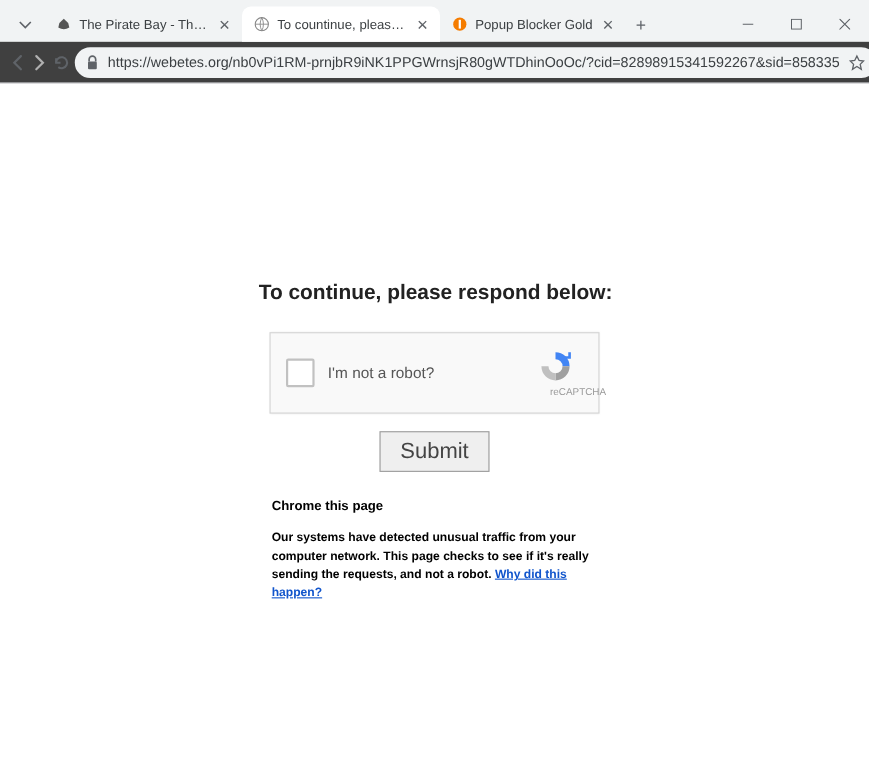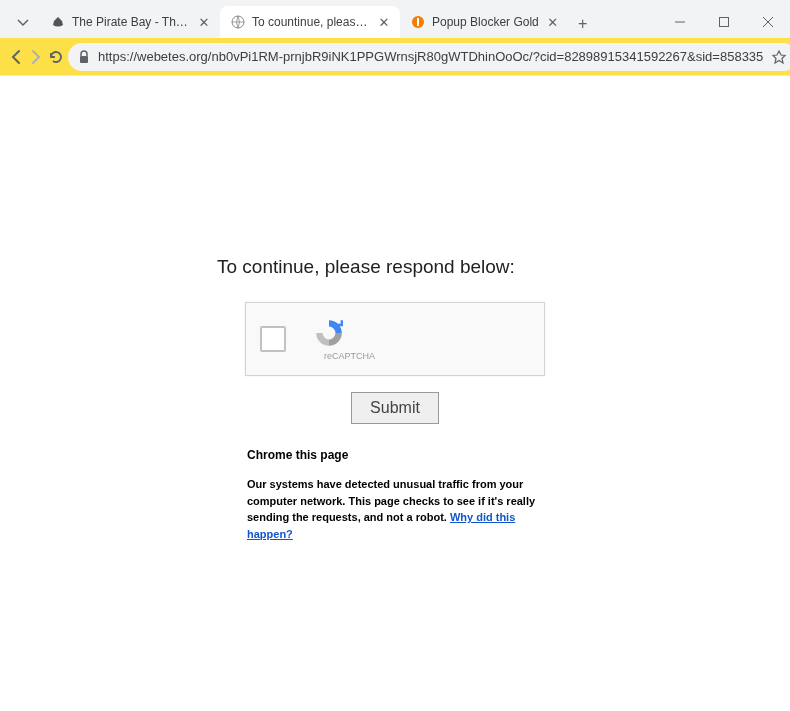--- a/index.html
+++ b/index.html
@@ -12,39 +12,39 @@
 .tab { height: 32px; display: flex; align-items: center; padding: 0 8px 0 10px; border-radius: 8px 8px 0 0; font-size: 12px; color: #3c4043; max-width: 180px; min-width: 160px; gap: 6px; }
 .tab.active { background: #fff; }
 .tab .favicon { width: 16px; height: 16px; flex: none; display: flex; align-items: center; justify-content: center; }
 .tab .title { white-space: nowrap; overflow: hidden; text-overflow: ellipsis; flex: 1; }
 .tab .close { width: 16px; height: 16px; display: flex; align-items: center; justify-content: center; font-size: 13px; color: #5f6368; }
 .new-tab { width: 28px; height: 28px; display: flex; align-items: center; justify-content: center; color: #5f6368; font-size: 16px; }
 .win-controls { display: flex; height: 32px; }
 .win-btn { width: 44px; display: flex; align-items: center; justify-content: center; color: #5f6368; }
 
 
-.toolbar { height: 38px; background: #fde047; display: flex; align-items: center; padding: 0 8px; gap: 4px; border-bottom: 1px solid #e8eaed; }
+.toolbar { height: 38px; background: #404040; display: flex; align-items: center; padding: 0 8px; gap: 4px; border-bottom: 1px solid #e8eaed; }
 .nav-btn { width: 28px; height: 28px; display: flex; align-items: center; justify-content: center; color: #5f6368; border-radius: 50%; }
 .nav-btn.disabled { color: #b0b0b0; }
 .omnibox { flex: 1; height: 28px; background: #f1f3f4; border-radius: 14px; display: flex; align-items: center; padding: 0 10px; gap: 8px; font-size: 13px; color: #3c4043; }
 .omnibox .lock { flex: none; }
 .omnibox .url { white-space: nowrap; overflow: hidden; text-overflow: ellipsis; flex: 1; }
 .omnibox .star { flex: none; color: #5f6368; }
 
 
 .viewport { position: relative; height: 635px; background: #fff; }
 .content { position: absolute; left: 50%; transform: translateX(-50%); top: 180px; text-align: center; width: 360px; }
-.heading { font-size: 19px; font-weight: normal; color: #222; margin-bottom: 24px; text-align: left; padding-left: 2px;}
+.heading { font-size: 19px; font-weight: bold; color: #222; margin-bottom: 24px; text-align: center; padding-left: 2px;}
 .captcha-box { width: 300px; height: 74px; border: 1px solid #d3d3d3; background: #f9f9f9; display: flex; align-items: center; margin: 0 auto 16px auto; box-shadow: 0 0 2px rgba(0,0,0,0.08); }
 .captcha-check { width: 26px; height: 26px; border: 2px solid #c1c1c1; border-radius: 2px; background: #fff; margin: 0 12px 0 14px; }
 .captcha-label { font-size: 14px; color: #555; flex: 1; text-align: left; }
 .captcha-brand { width: 70px; display: flex; flex-direction: column; align-items: center; justify-content: center; gap: 2px; padding-right: 8px; }
 .captcha-brand .logo { width: 32px; height: 32px; }
 .captcha-brand .txt { font-size: 9px; color: #9a9a9a; padding-left: 41px; }
-.submit-btn { padding: 6px 18px; font-size: 16px; background: #efefef; border: 1px solid #9a9a9a; color: #444; margin-bottom: 24px; }
+.submit-btn { padding: 6px 18px; font-size: 20px; background: #efefef; border: 1px solid #9a9a9a; color: #444; margin-bottom: 24px; }
 .about-h { font-size: 12px; font-weight: bold; text-align: left; margin-bottom: 14px; padding-left: 32px;}
 .about-p { font-size: 11px; font-weight: bold; text-align: left; line-height: 1.5; padding-left: 32px; padding-right: 30px; }
 .about-p a { color: #1155cc; text-decoration: underline; }
 
 
 .watermark { position: absolute; left: 30px; bottom: 30px; opacity: 0.55; display: flex; align-items: center; }
 .footer-note { position: absolute; bottom: 6px; left: 0; right: 0; text-align: center; font-size: 10px; color: #888; }
 
 svg { display: block; }
 </style>
@@ -145,20 +145,21 @@
   </div>
 
 </div>
 
 <div class="viewport">
   <div class="content">
     <h2 class="heading">To continue, please respond below:</h2>
 
     <div class="captcha-box">
       <div class="captcha-check"></div>
+      <div class="captcha-label">I'm not a robot?</div>
       <div class="captcha-brand">
         <svg class="logo" viewBox="0 0 40 40">
           <path d="M20 4 A16 16 0 0 1 36 20 L28 20 A8 8 0 0 0 20 12 Z" fill="#4285f4"></path>
           <path d="M36 20 A16 16 0 0 1 20 36 L20 28 A8 8 0 0 0 28 20 Z" fill="#a0a0a0"></path>
           <path d="M20 36 A16 16 0 0 1 4 20 L12 20 A8 8 0 0 0 20 28 Z" fill="#c0c0c0"></path>
           <path d="M30 10 L36 10 L36 4" stroke="#4285f4" stroke-width="3" fill="none"></path>
         </svg>
         <span class="txt">reCAPTCHA</span>
       </div>
     </div>

